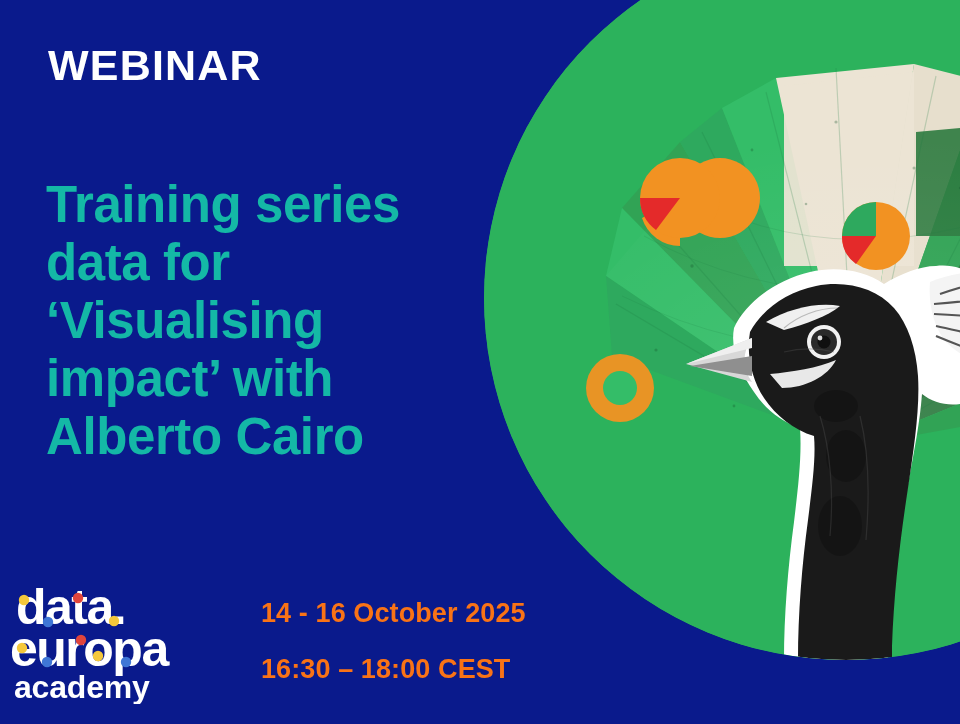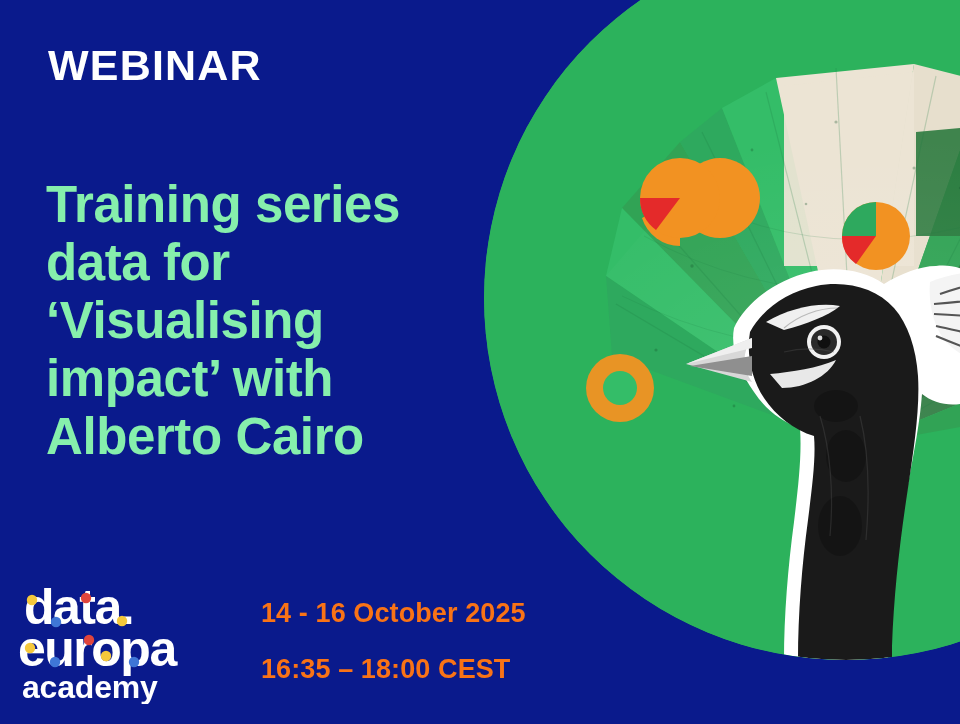--- a/index.html
+++ b/index.html
@@ -56,21 +56,21 @@
   .headline {
     position: absolute;
     left: 46px;
     top: 176px;
     width: 430px;
     margin: 0;
     font-size: 51px;
     font-weight: 700;
     line-height: 58px;
     letter-spacing: -0.4px;
-    color: #86efac;
+    color: #14b8a6;
   }
   .headline .hl-line { display: block; white-space: nowrap; }
 
   
   .when {
     position: absolute;
     left: 261px;
     top: 600px;
     color: #f97316;
   }
@@ -80,21 +80,21 @@
     font-weight: 700;
     line-height: 1;
     letter-spacing: 0.1px;
     white-space: nowrap;
   }
   .when .when-line + .when-line { margin-top: 29px; }
 
   
   .logo {
     position: absolute;
-    left: 10px;
+    left: 2px;
     top: 578px;
     width: 200px;
     height: 126px;
   }
   .logo svg { display: block; width: 100%; height: 100%; }
 </style>
 </head>
 <body>
 
 <div class="banner">
@@ -289,21 +289,21 @@
   <h1 class="headline">
     <span class="hl-line">Training series</span>
     <span class="hl-line">data for</span>
     <span class="hl-line">‘Visualising</span>
     <span class="hl-line">impact’ with</span>
     <span class="hl-line">Alberto Cairo</span>
   </h1>
 
   <div class="when">
     <span class="when-line">14 - 16 October 2025</span>
-    <span class="when-line">16:35 – 18:00 CEST</span>
+    <span class="when-line">16:30 – 18:00 CEST</span>
   </div>
 
   <div class="logo">
     <svg viewBox="0 0 200 126">
 
       <g>
         <text x="14" y="46" font-family="'Liberation Sans','DejaVu Sans',sans-serif" font-size="50" font-weight="700" fill="#ffffff" letter-spacing="-1.5">data.</text>
       </g>
 
       <g>

